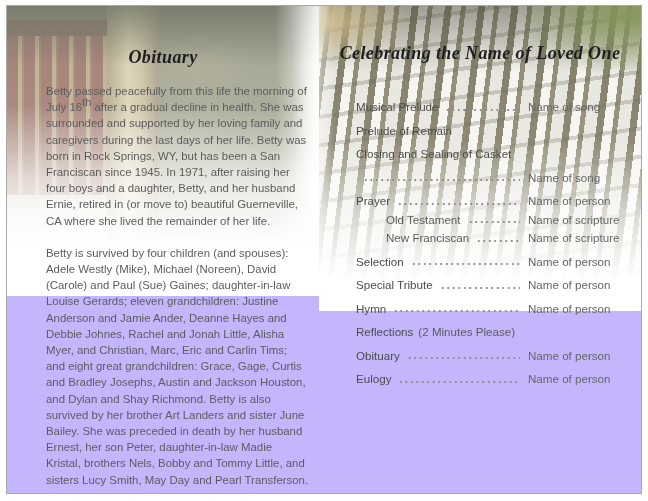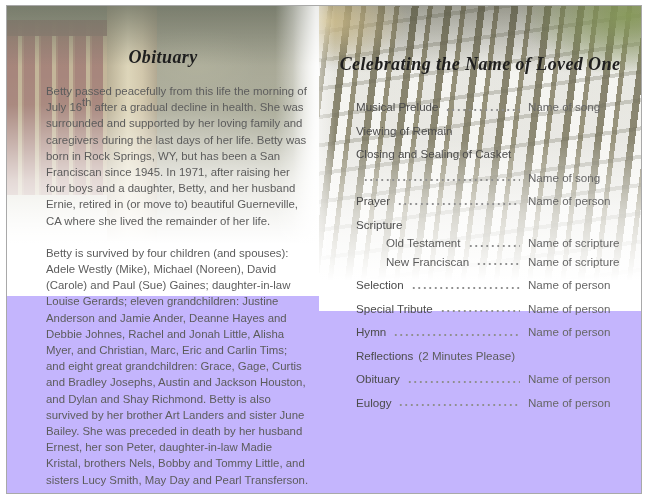--- a/index.html
+++ b/index.html
@@ -73,21 +73,21 @@
 
   
   .page-left{position:absolute;left:0;top:0;width:312px;height:100%;}
   .page-right{position:absolute;left:312px;top:0;width:322px;height:100%;}
   .page-title{
     margin:0;text-align:center;
     font-family:"Liberation Serif", serif;font-style:italic;font-weight:700;
     font-size:18px;color:#1e1e1e;letter-spacing:.4px;
   }
   .page-left .page-title{margin-top:41px;}
-  .page-right .page-title{margin-top:48px;}
+  .page-right .page-title{margin-top:37px;}
 
   .bodytext{
     position:absolute;left:39px;top:77px;width:263px;
     font-size:11.4px;line-height:16.2px;color:#5c5c5c;text-align:left;
   }
   .bodytext p{margin:0 0 16px 0;}
   .bodytext sup{font-size:11px;line-height:0;vertical-align:super;}
 
   .service{
     position:absolute;left:37px;right:23px;top:94px;
@@ -139,41 +139,38 @@
     <div class="service">
 
       <div class="row">
         <span class="label">Musical Prelude</span>
         <span class="leader"></span>
         <span class="value">Name of song</span>
       </div>
 
 
       <div class="row">
-        <span class="label">Viewing of Remain</span>
+        <span class="label">Prelude of Remain</span>
       </div>
 
       <div class="row">
         <span class="label">Closing and Sealing of Casket</span>
       </div>
 
       <div class="row">
         <span class="leader"></span>
         <span class="value">Name of song</span>
       </div>
 
       <div class="row">
         <span class="label">Prayer</span>
         <span class="leader"></span>
         <span class="value">Name of person</span>
       </div>
 
-      <div class="row">
-        <span class="label">Scripture</span>
-      </div>
 
       <div class="row sub">
         <span class="label">Old Testament</span>
         <span class="leader"></span>
         <span class="value">Name of scripture</span>
       </div>
 
       <div class="row sub">
         <span class="label">New Franciscan</span>
         <span class="leader"></span>

